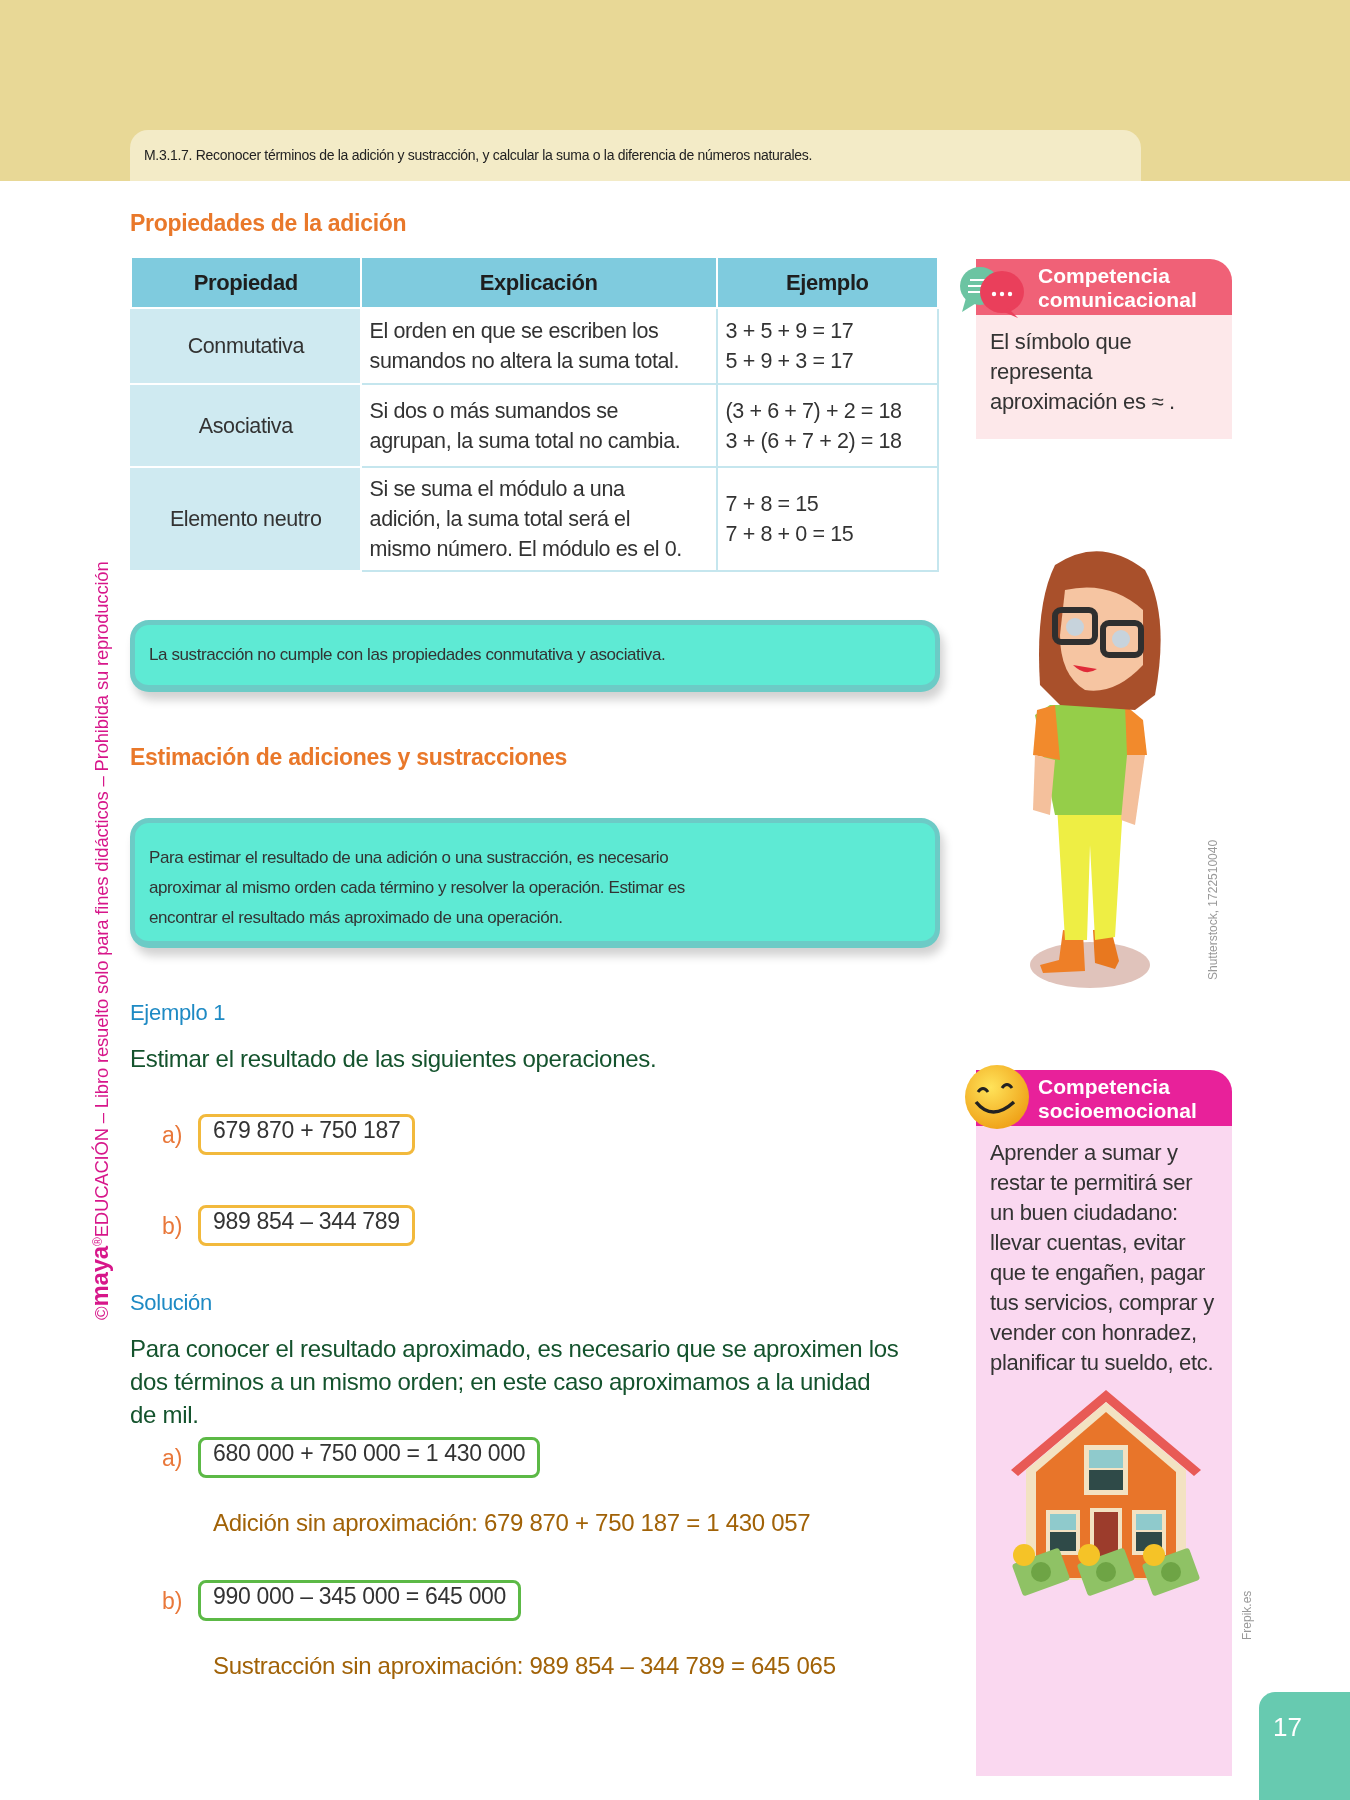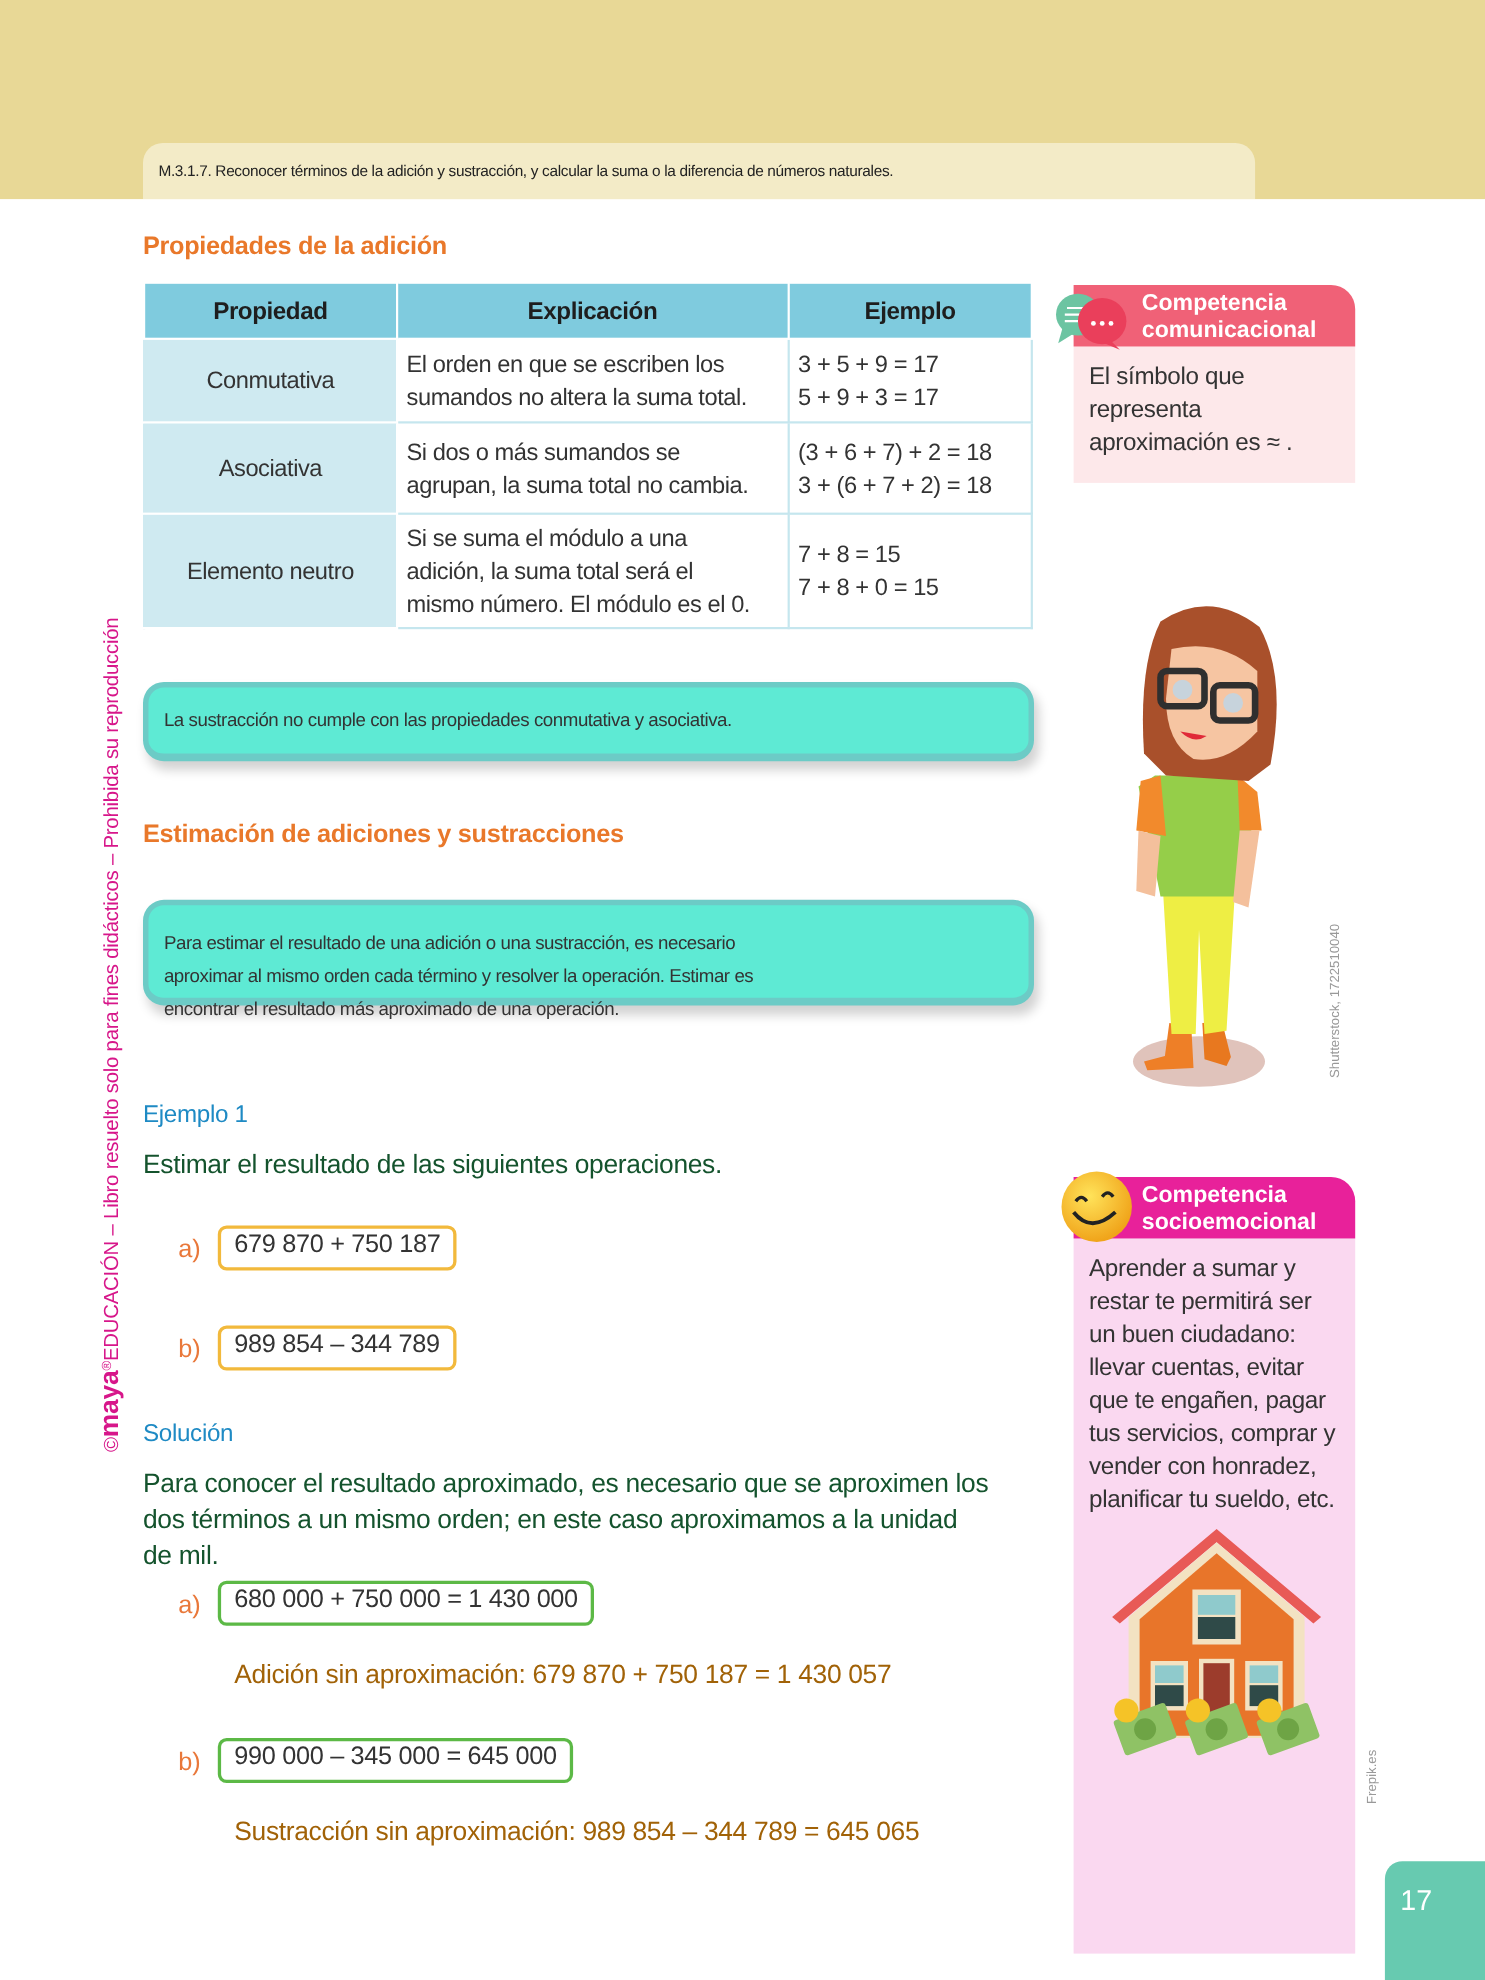--- a/index.html
+++ b/index.html
@@ -111,21 +111,21 @@
     </tr>
   </tbody>
 </table>
 
 <div class="note-box" style="top:620px; height:72px; padding-top:15px">
   <span>La sustracción no cumple con las propiedades conmutativa y asociativa.</span>
 </div>
 
 <h2 class="section" style="top:744px">Estimación de adiciones y sustracciones</h2>
 
-<div class="note-box" style="top:818px; height:96px; padding-top:20px">
+<div class="note-box" style="top:818px; height:130px; padding-top:20px">
   <div>Para estimar el resultado de una adición o una sustracción, es necesario</div>
   <div>aproximar al mismo orden cada término y resolver la operación. Estimar es</div>
   <div>encontrar el resultado más aproximado de una operación.</div>
 </div>
 
 <div class="sub-head" style="top:1000px">Ejemplo 1</div>
 <div class="para" style="top:1042px">Estimar el resultado de las siguientes operaciones.</div>
 
 <span class="item-label" style="left:162px; top:1122px">a)</span>
 <div class="op-box" style="left:198px; top:1114px">

